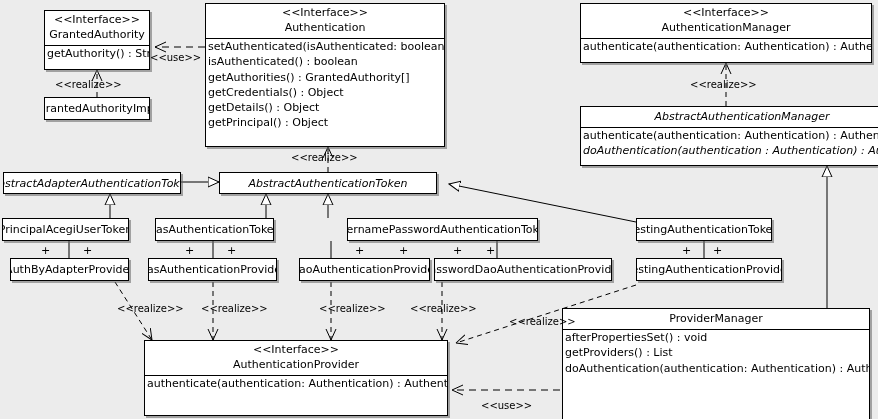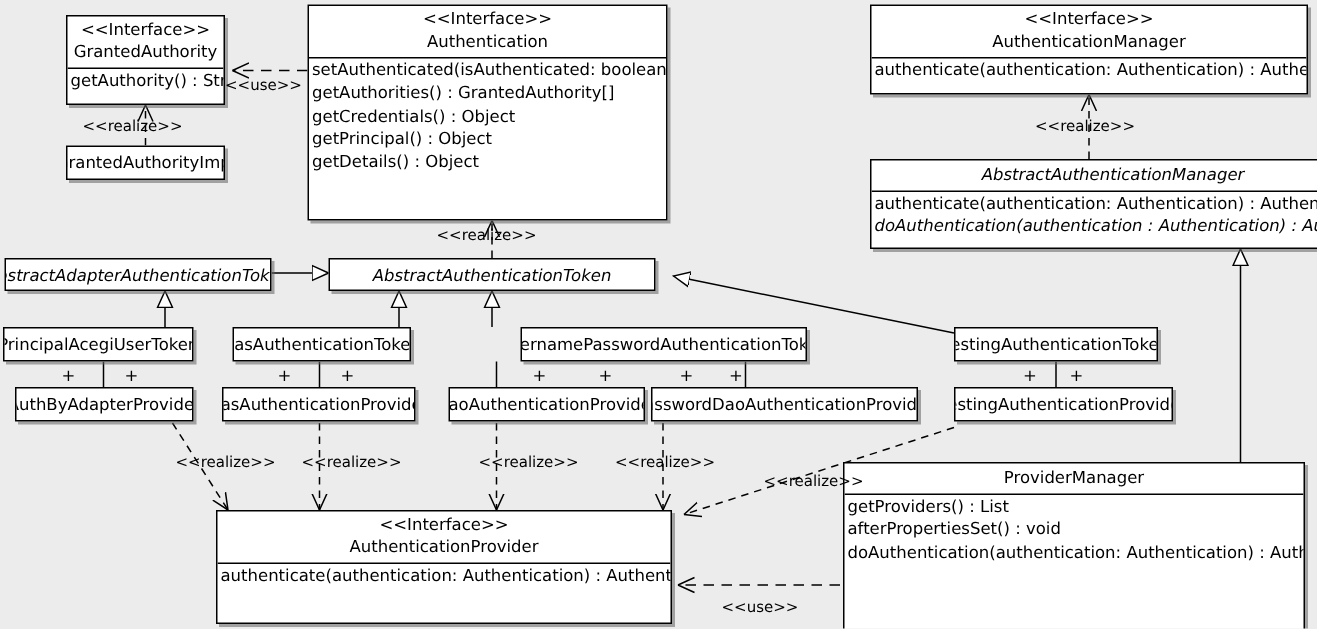--- a/index.html
+++ b/index.html
@@ -132,24 +132,25 @@
   </div>
 
   <div class="uml-box" style="left:205px;top:3px;width:240px;height:144px;">
     <div class="hdr">
       <span class="stereo">&lt;&lt;Interface&gt;&gt;</span>
       <span class="cname">Authentication</span>
     </div>
     <div class="sep"></div>
     <div class="ops">
       <div class="op">setAuthenticated(isAuthenticated: boolean) : void</div>
+      <div class="op">isAuthenticated() : boolean</div>
       <div class="op">getAuthorities() : GrantedAuthority[]</div>
       <div class="op">getCredentials() : Object</div>
+      <div class="op">getDetails() : Object</div>
       <div class="op">getPrincipal() : Object</div>
-      <div class="op">getDetails() : Object</div>
     </div>
   </div>
 
   <div class="uml-box" style="left:580px;top:3px;width:292px;height:60px;">
     <div class="hdr">
       <span class="stereo">&lt;&lt;Interface&gt;&gt;</span>
       <span class="cname">AuthenticationManager</span>
     </div>
     <div class="sep"></div>
     <div class="ops">
@@ -222,22 +223,22 @@
       <div class="op">authenticate(authentication: Authentication) : Authentication</div>
     </div>
   </div>
 
   <div class="uml-box" style="left:562px;top:308px;width:308px;height:134px;">
     <div class="hdr">
       <span class="cname">ProviderManager</span>
     </div>
     <div class="sep"></div>
     <div class="ops">
+      <div class="op">afterPropertiesSet() : void</div>
       <div class="op">getProviders() : List</div>
-      <div class="op">afterPropertiesSet() : void</div>
       <div class="op">doAuthentication(authentication: Authentication) : Authentication</div>
     </div>
   </div>
 
   <div class="edge-label" style="left:150px;top:52px;">&lt;&lt;use&gt;&gt;</div>
 
   <div class="edge-label" style="left:55px;top:79px;">&lt;&lt;realize&gt;&gt;</div>
 
   <div class="edge-label" style="left:291px;top:152px;">&lt;&lt;realize&gt;&gt;</div>
 

